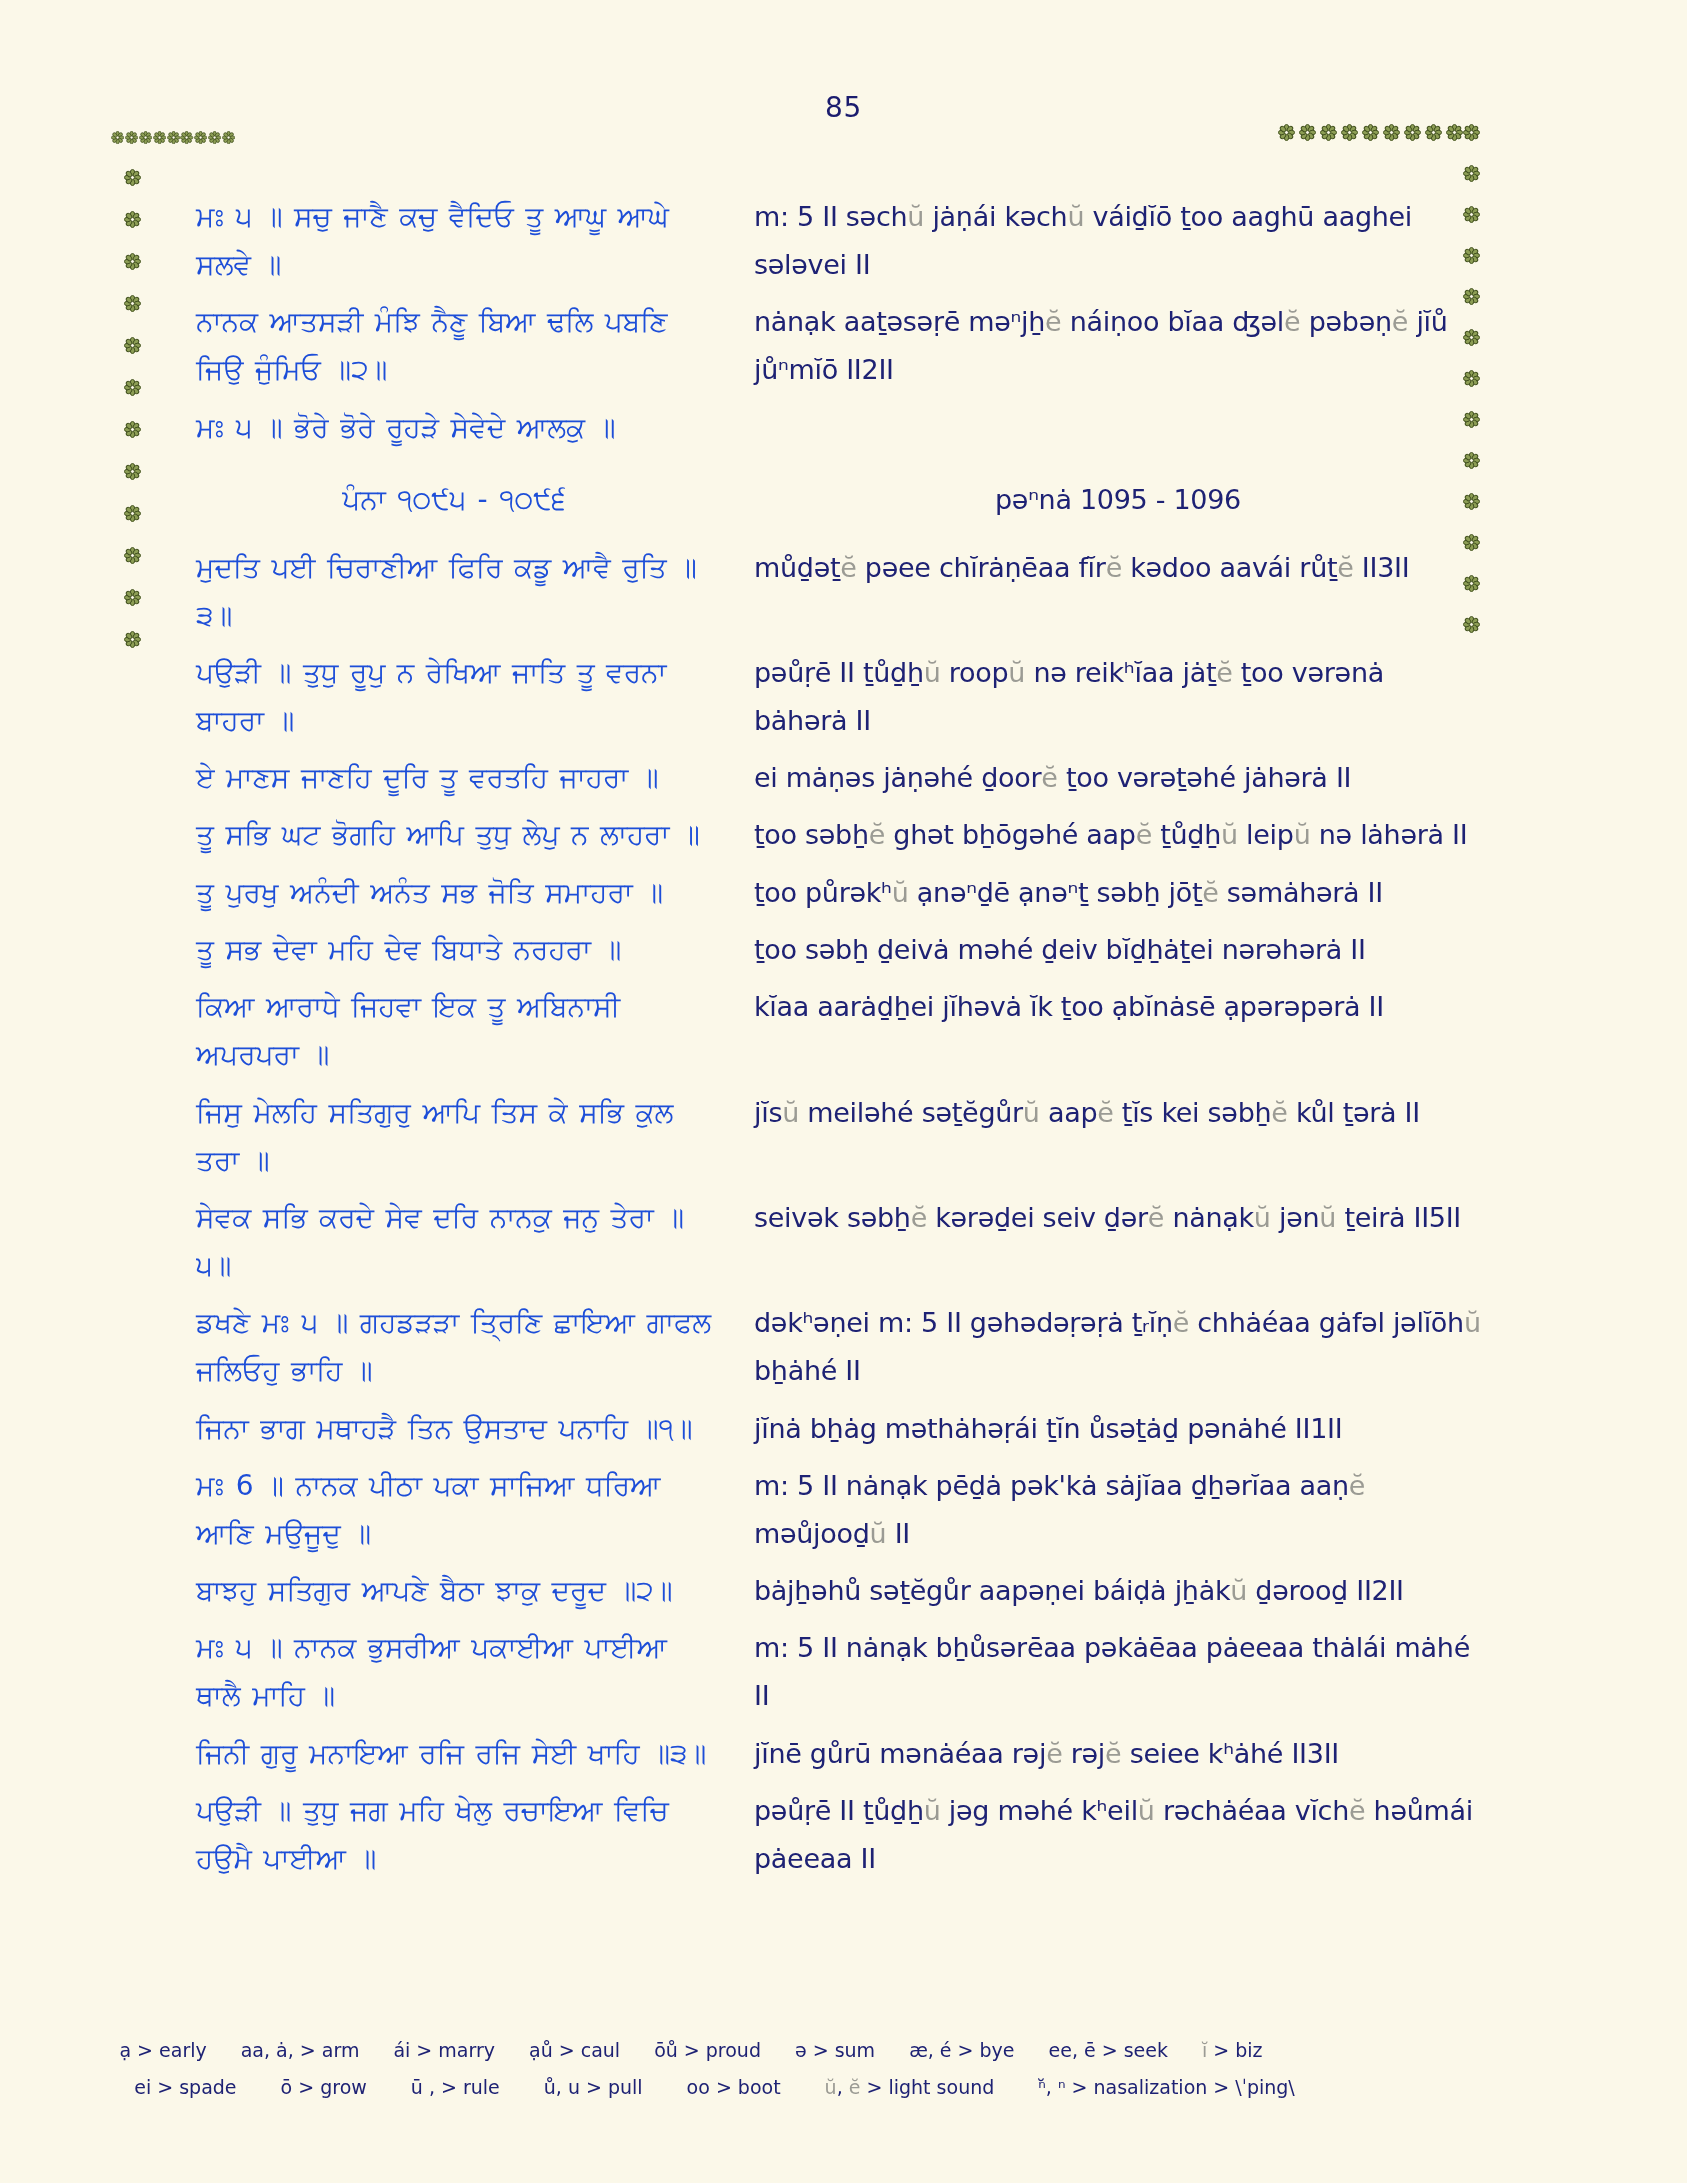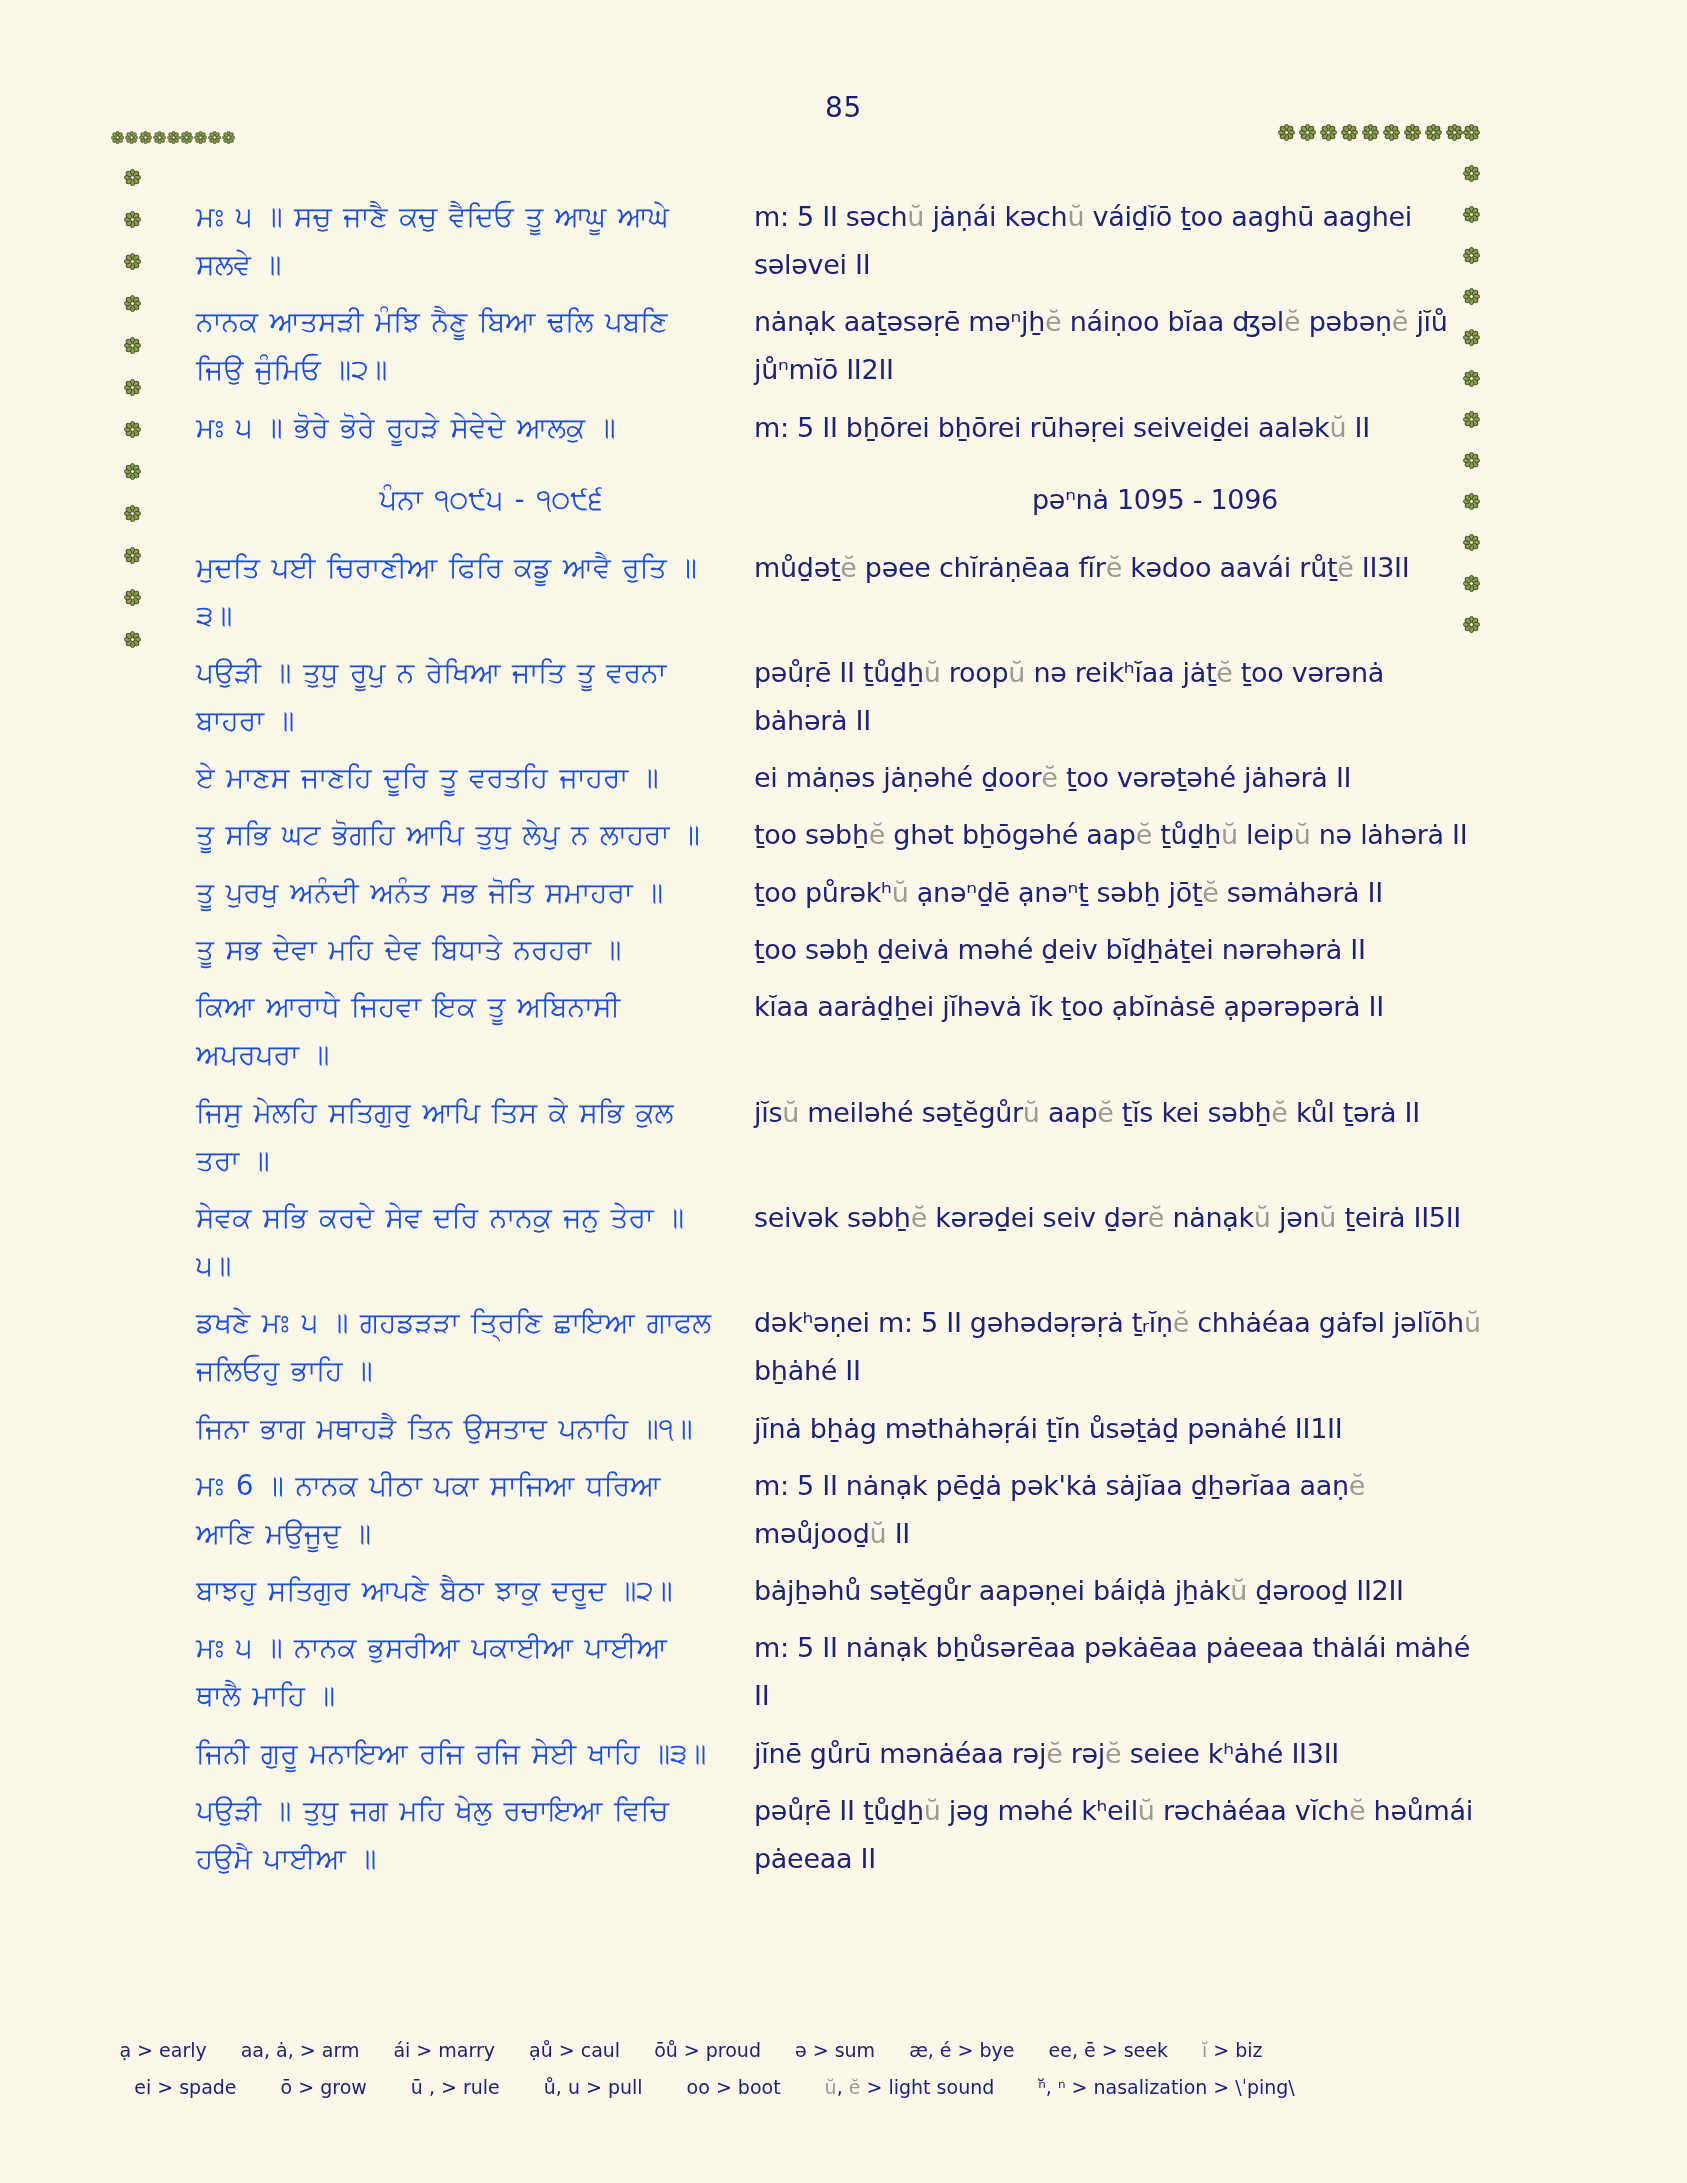--- a/index.html
+++ b/index.html
@@ -28,21 +28,21 @@
   .cell-l{
     width:516px;margin-left:196px;
     font-size:28px;line-height:48px;color:#1d4ed8;
     word-spacing:2.6px;
   }
   .cell-r{
     width:728px;margin-left:42px;
     font-size:27px;line-height:48px;color:#1e2274;
     letter-spacing:-0.3px;
   }
-  .vrow.heading-row{margin-top:24px;margin-bottom:20px;padding-left:37px;}
+  .vrow.heading-row{margin-top:24px;margin-bottom:20px;}
   .vrow.heading-row .cell-l,
   .vrow.heading-row .cell-r{text-align:center;}
   .lite{color:#9b9b94;}
   
   .guide{position:absolute;top:2032px;left:0;width:1382px;color:#1e2274;}
   .guide-row{display:flex;justify-content:center;font-size:19px;line-height:37px;}
   .guide-row-1{gap:34px;}
   .guide-row-2{gap:44px;padding-left:47px;}
   .guide-item{white-space:nowrap;}
 </style>
@@ -624,21 +624,20 @@
   <div class="vrow">
     <div class="cell-l">ਮਃ ੫ ॥ ਸਚੁ ਜਾਣੈ ਕਚੁ ਵੈਦਿਓ ਤੂ ਆਘੂ ਆਘੇ ਸਲਵੇ ॥</div>
     <div class="cell-r translit">m: 5 II səch<span class="lite">ŭ</span> jȧṇái  kəch<span class="lite">ŭ</span> váiḏĭō ṯoo aaghū aaghei sələvei II</div>
   </div>
   <div class="vrow">
     <div class="cell-l">ਨਾਨਕ ਆਤਸੜੀ ਮੰਝਿ ਨੈਣੂ ਬਿਆ ਢਲਿ ਪਬਣਿ ਜਿਉ ਜੁੰਮਿਓ ॥੨॥</div>
     <div class="cell-r translit">nȧnạk aaṯəsəṛē  məⁿjẖ<span class="lite">ĕ</span> náiṇoo bĭaa  ʤəl<span class="lite">ĕ</span> pəbəṇ<span class="lite">ĕ</span> jĭů jůⁿmĭō II2II</div>
   </div>
   <div class="vrow">
     <div class="cell-l">ਮਃ ੫ ॥ ਭੋਰੇ ਭੋਰੇ ਰੂਹੜੇ ਸੇਵੇਦੇ ਆਲਕੁ ॥</div>
-    <div class="cell-r translit">m: 5 II bẖōrei bẖōrei rūhəṛei seiveiḏei aalək<span class="lite">ŭ</span> II</div>
   </div>
 
   <div class="vrow heading-row">
     <div class="cell-l">ਪੰਨਾ ੧੦੯੫ - ੧੦੯੬</div>
     <div class="cell-r translit">pəⁿnȧ 1095 - 1096</div>
   </div>
 
   <div class="vrow">
     <div class="cell-l">ਮੁਦਤਿ ਪਈ ਚਿਰਾਣੀਆ ਫਿਰਿ ਕਡੂ ਆਵੈ ਰੁਤਿ ॥੩॥</div>
     <div class="cell-r translit">můḏəṯ<span class="lite">ĕ</span> pəee chĭrȧṇēaa fĭr<span class="lite">ĕ</span>  kədoo aavái růṯ<span class="lite">ĕ</span> II3II</div>

